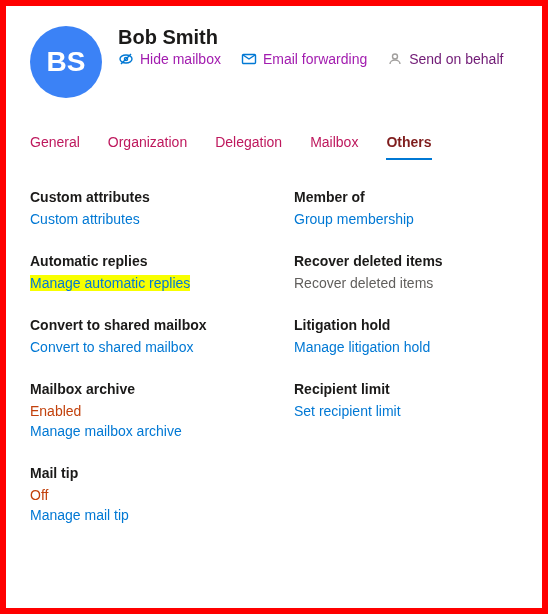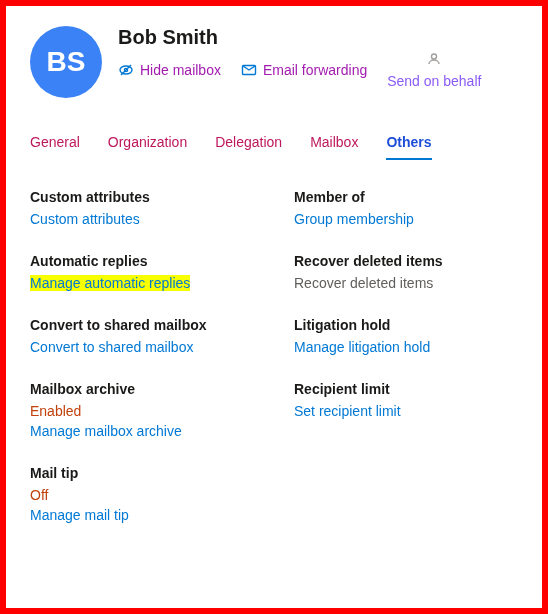--- a/index.html
+++ b/index.html
@@ -21,33 +21,33 @@
       font-size: 28px; font-weight: 600; flex-shrink: 0;
     }
     .user-info { flex: 1; }
     .user-name { font-size: 20px; font-weight: 600; color: #1b1a19; margin-bottom: 2px; }
     .user-sub { color: #605e5c; font-size: 14px; margin-bottom: 14px; }
     .actions { display: flex; gap: 20px; align-items: center; flex-wrap: wrap; }
     .action {
       display: inline-flex; align-items: center; gap: 6px;
       color: #a21caf; cursor: pointer; font-size: 14px;
     }
-    .action.disabled { color: #8b5cf6; cursor: default; flex-direction: column; }
+    .action.disabled { color: #701a75; cursor: default; }
     .action svg { width: 16px; height: 16px; }
     .action .ic { color: #0078d4; display:inline-flex; }
     .action.disabled .ic { color: #a19f9d; }
     .tabs {
       display: flex; gap: 28px; border-bottom: 1px solid transparent;
       margin-bottom: 28px;
     }
     .tab {
       padding: 8px 0 10px; color: #be185d; cursor: pointer;
       position: relative; font-size: 14px;
     }
-    .tab.active { color: #1d4ed8; font-weight: 600; }
+    .tab.active { color: #7f1d1d; font-weight: 600; }
     .tab.active::after {
       content: ""; position: absolute; left: 0; right: 0; bottom: 0;
       height: 2px; background: #0078d4;
     }
     .cols { display: flex; gap: 40px; }
     .col { flex: 1; }
     .sect { margin-bottom: 26px; }
     .sect-title { font-weight: 600; color: #1b1a19; margin-bottom: 6px; font-size: 14px; }
     .link { color: #0078d4; cursor: pointer; display: inline-block; font-size: 14px; }
     .plain { color: #605e5c; }

